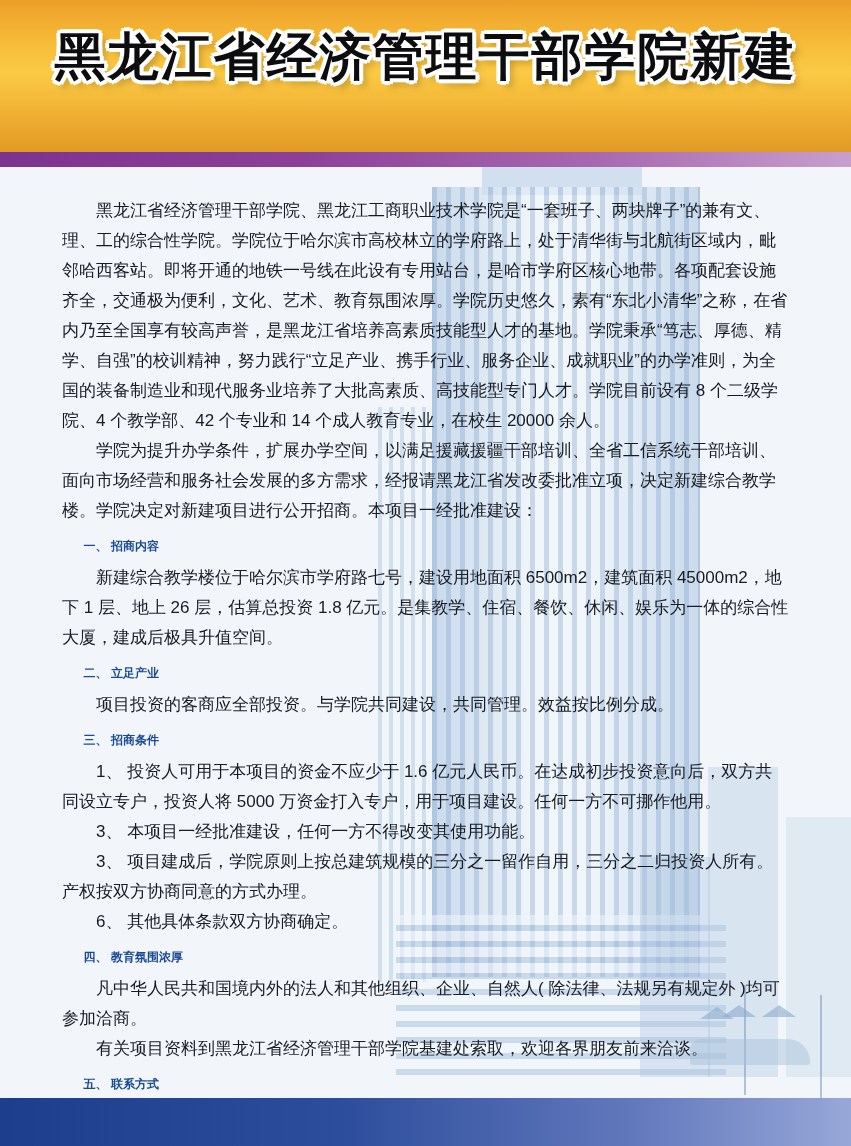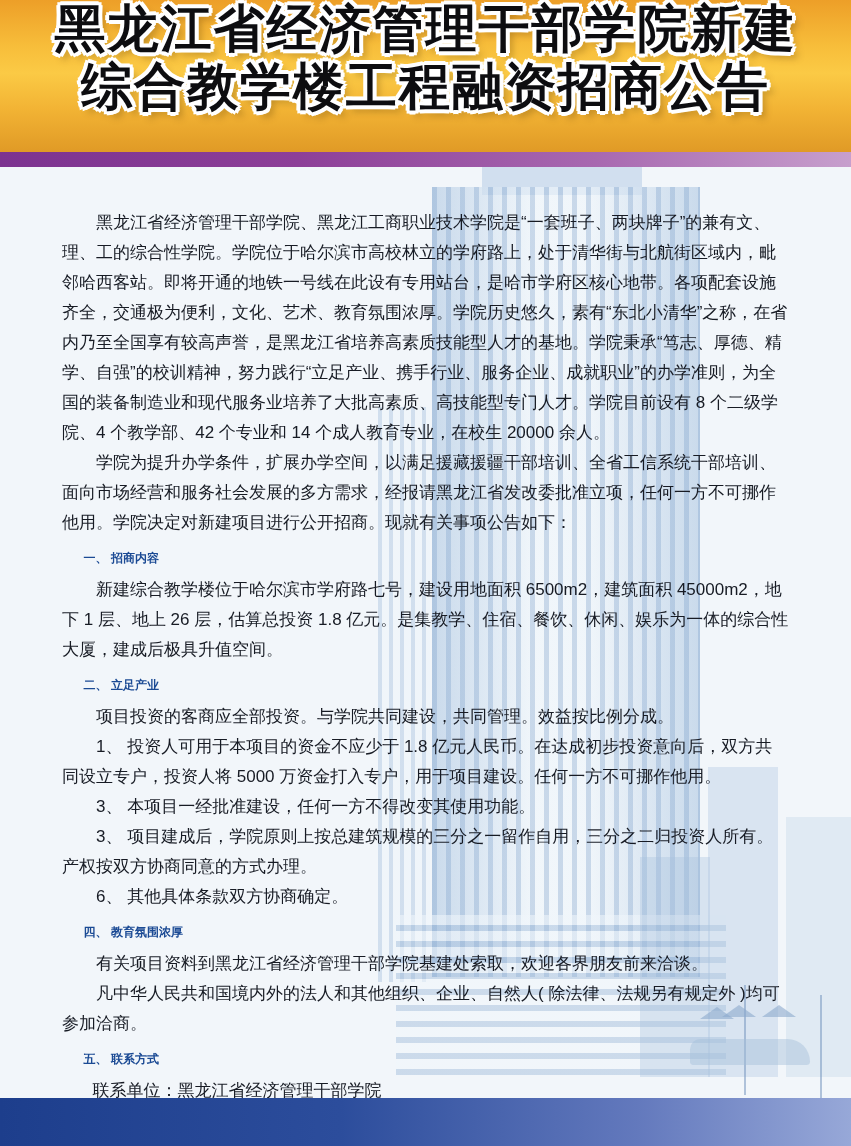--- a/index.html
+++ b/index.html
@@ -8,21 +8,21 @@
     font-family:"Liberation Sans",sans-serif;
     background:#f2f6fa;
   }
   
   .header{
     position:absolute;top:0;left:0;width:851px;height:152px;
     background:linear-gradient(180deg,#ed9f28 0%,#f7bd3a 30%,#fbca45 48%,#f2b334 72%,#e09a26 100%);
     z-index:3;
   }
   .header-title{
-    margin:0;text-align:center;
+    margin:0;padding-top:28px;text-align:center;
     font-size:51px;line-height:58px;font-weight:900;letter-spacing:2px;
     color:#0d0d10;
     text-shadow:
       -3px -3px 0 #fff, 0 -3px 0 #fff, 3px -3px 0 #fff,
       -3px 0 0 #fff, 3px 0 0 #fff,
       -3px 3px 0 #fff, 0 3px 0 #fff, 3px 3px 0 #fff,
       -4px 0 0 #fff, 4px 0 0 #fff, 0 -4px 0 #fff, 0 4px 0 #fff,
       6px 6px 7px rgba(80,50,0,0.35);
   }
   .purple-strip{
@@ -63,40 +63,40 @@
   .sl-2{left:820px;top:828px;}
   .umbrella{position:absolute;width:34px;height:12px;background:rgba(140,170,205,0.6);
     clip-path:polygon(50% 0,100% 100%,0 100%);}
   .um-1{left:722px;top:838px;}
   .um-2{left:762px;top:838px;}
   .um-3{left:700px;top:840px;}
   .car{position:absolute;width:120px;height:26px;border-radius:12px 26px 4px 4px;background:rgba(165,190,218,0.45);}
   .car-1{left:690px;top:872px;}
   
   .content{
-    position:absolute;top:184px;left:0;width:851px;height:931px;z-index:2;
+    position:absolute;top:172px;left:0;width:851px;height:931px;z-index:2;
     padding:24px 62px 0 62px;box-sizing:border-box;
     color:#171b24;font-size:17px;line-height:30px;
   }
   .para{margin:0;text-indent:2em;}
   .sec-heading{
     margin:5px 0 2px 0;padding-left:1.8em;
     color:#1b4a94;font-weight:bold;font-size:12px;line-height:30px;
   }
   .contact-row{padding-left:1.8em;line-height:30px;margin-top:1px;}
   .contact-label{color:#171b24;}
   .contact-value{color:#171b24;}
 </style>
 </head>
 <body>
 
 <div class="page">
 
   <div class="header">
-    <h1 class="header-title"><span>黑龙江省经济管理干部学院新建</span><br><span>综合教学楼工程融资招商公告</span></h1>
+    <h1 class="header-title"><span>黑龙江省经济管理干部学院新建</span><br></h1>
   </div>
   <div class="purple-strip"></div>
 
   <div class="bg-art">
     <div class="tower-crown"></div>
     <div class="main-tower"></div>
     <div class="side-tower"></div>
     <div class="podium-building"></div>
     <div class="skyline-a"></div>
     <div class="skyline-b"></div>
@@ -105,36 +105,37 @@
     <div class="streetlight sl-2"></div>
     <div class="umbrella um-1"></div>
     <div class="umbrella um-2"></div>
     <div class="umbrella um-3"></div>
     <div class="car car-1"></div>
   </div>
 
   <div class="content">
 
     <p class="para">黑龙江省经济管理干部学院、黑龙江工商职业技术学院是“一套班子、两块牌子”的兼有文、理、工的综合性学院。学院位于哈尔滨市高校林立的学府路上，处于清华街与北航街区域内，毗邻哈西客站。即将开通的地铁一号线在此设有专用站台，是哈市学府区核心地带。各项配套设施齐全，交通极为便利，文化、艺术、教育氛围浓厚。学院历史悠久，素有“东北小清华”之称，在省内乃至全国享有较高声誉，是黑龙江省培养高素质技能型人才的基地。学院秉承“笃志、厚德、精学、自强”的校训精神，努力践行“立足产业、携手行业、服务企业、成就职业”的办学准则，为全国的装备制造业和现代服务业培养了大批高素质、高技能型专门人才。学院目前设有 8 个二级学院、4 个教学部、42 个专业和 14 个成人教育专业，在校生 20000 余人。</p>
-    <p class="para">学院为提升办学条件，扩展办学空间，以满足援藏援疆干部培训、全省工信系统干部培训、面向市场经营和服务社会发展的多方需求，经报请黑龙江省发改委批准立项，任何一方不可挪作他用。学院决定对新建项目进行公开招商。现就有关事项公告如下：</p>
+    <p class="para">学院为提升办学条件，扩展办学空间，以满足援藏援疆干部培训、全省工信系统干部培训、面向市场经营和服务社会发展的多方需求，经报请黑龙江省发改委批准立项，决定新建综合教学楼。学院决定对新建项目进行公开招商。本项目一经批准建设：</p>
 
     <div class="sec-heading">一、 招商内容</div>
     <p class="para">新建综合教学楼位于哈尔滨市学府路七号，建设用地面积 6500m2，建筑面积 45000m2，地下 1 层、地上 26 层，估算总投资 1.8 亿元。是集教学、住宿、餐饮、休闲、娱乐为一体的综合性大厦，建成后极具升值空间。</p>
 
     <div class="sec-heading">二、 立足产业</div>
     <p class="para">项目投资的客商应全部投资。与学院共同建设，共同管理。效益按比例分成。</p>
 
-    <p class="para">1、 投资人可用于本项目的资金不应少于 1.8 亿元人民币。在达成初步投资意向后，双方共同设立专户，投资人将 5000 万资金打入专户，用于项目建设。任何一方不可挪作他用。</p>
+    <div class="sec-heading">三、 招商条件</div>
+    <p class="para">1、 投资人可用于本项目的资金不应少于 1.6 亿元人民币。在达成初步投资意向后，双方共同设立专户，投资人将 5000 万资金打入专户，用于项目建设。任何一方不可挪作他用。</p>
     <p class="para">3、 本项目一经批准建设，任何一方不得改变其使用功能。</p>
     <p class="para">3、 项目建成后，学院原则上按总建筑规模的三分之一留作自用，三分之二归投资人所有。产权按双方协商同意的方式办理。</p>
     <p class="para">6、 其他具体条款双方协商确定。</p>
 
     <div class="sec-heading">四、 教育氛围浓厚</div>
+    <p class="para">凡中华人民共和国境内外的法人和其他组织、企业、自然人( 除法律、法规另有规定外 )均可参加洽商。</p>
     <p class="para">有关项目资料到黑龙江省经济管理干部学院基建处索取，欢迎各界朋友前来洽谈。</p>
-    <p class="para">凡中华人民共和国境内外的法人和其他组织、企业、自然人( 除法律、法规另有规定外 )均可参加洽商。</p>
 
     <div class="sec-heading">五、 联系方式</div>
 
     <div class="contact-row">
       <span class="contact-label">联系单位：</span><span class="contact-value">黑龙江省经济管理干部学院</span>
     </div>
     <div class="contact-row">
       <span class="contact-label">联系地址：</span><span class="contact-value">黑龙江省哈尔滨市南岗区学府路七号</span>
     </div>
 

